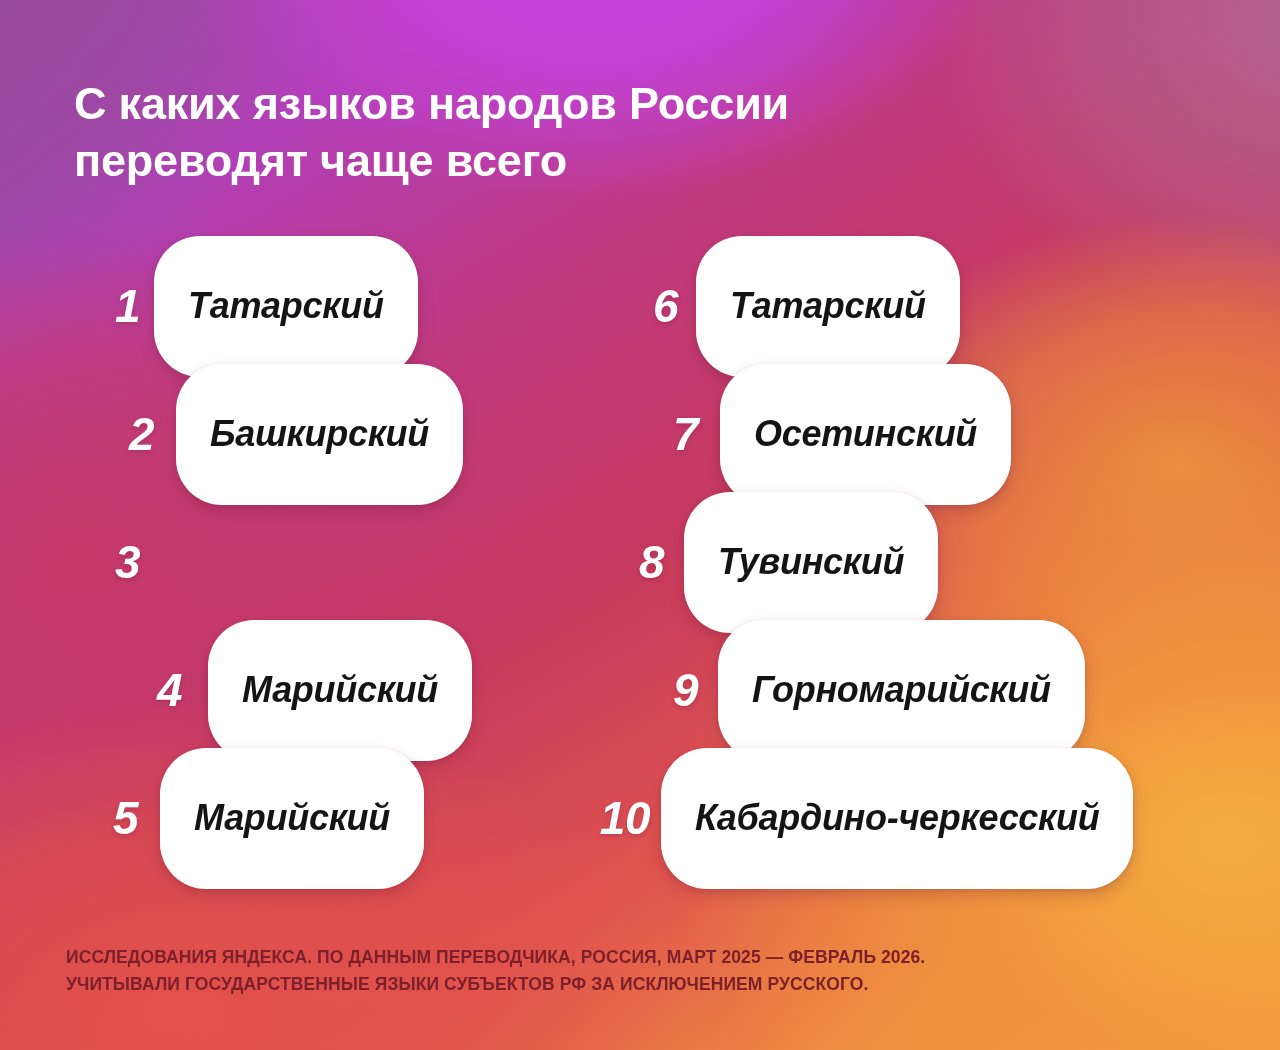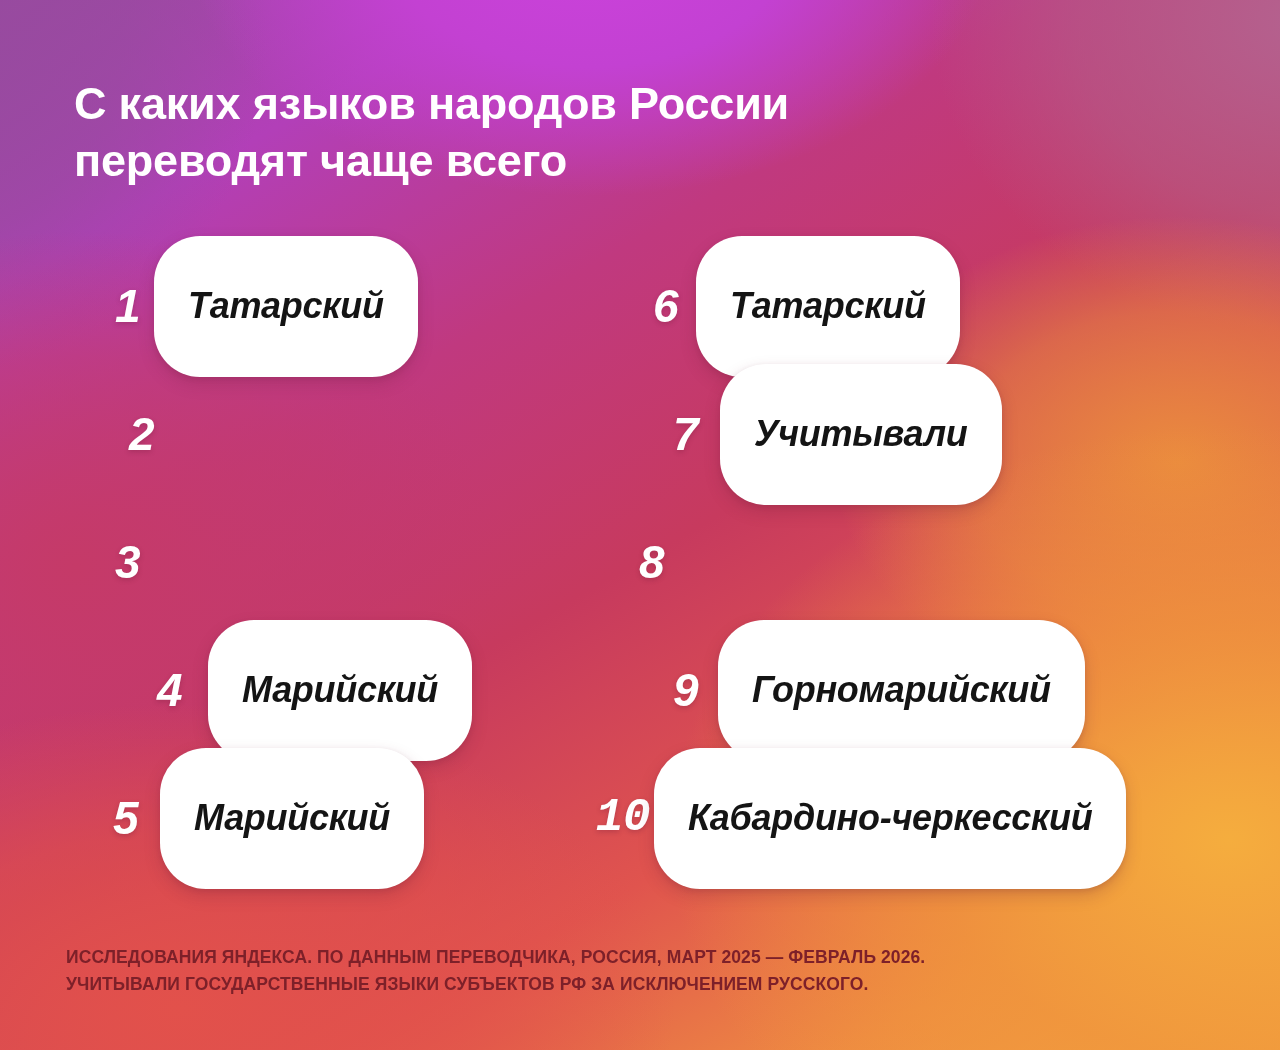--- a/index.html
+++ b/index.html
@@ -183,20 +183,23 @@
 
         <div class="rank-row" style="top:0px; left:0px;">
           <span class="rank-number" style="width:52px; margin-right:14px;">1</span>
           <div class="pill">
             <span class="pill-label">Татарский</span>
           </div>
         </div>
 
         <div class="rank-row" style="top:128px; left:14px;">
           <span class="rank-number" style="width:52px; margin-right:22px;">2</span>
+          <div class="pill">
+            <span class="pill-label">Башкирский</span>
+          </div>
         </div>
 
         <div class="rank-row" style="top:256px; left:0px;">
           <span class="rank-number" style="width:52px; margin-right:38px;">3</span>
         </div>
 
         <div class="rank-row" style="top:384px; left:42px;">
           <span class="rank-number" style="width:52px; margin-right:26px;">4</span>
           <div class="pill">
             <span class="pill-label">Марийский</span>
@@ -217,37 +220,40 @@
         <div class="rank-row" style="top:0px; left:12px;">
           <span class="rank-number" style="width:58px; margin-right:18px;">6</span>
           <div class="pill">
             <span class="pill-label">Татарский</span>
           </div>
         </div>
 
         <div class="rank-row" style="top:128px; left:32px;">
           <span class="rank-number" style="width:58px; margin-right:22px;">7</span>
           <div class="pill">
-            <span class="pill-label">Учитывали</span>
+            <span class="pill-label">Осетинский</span>
           </div>
         </div>
 
         <div class="rank-row" style="top:256px; left:-2px;">
           <span class="rank-number" style="width:58px; margin-right:20px;">8</span>
+          <div class="pill">
+            <span class="pill-label">Тувинский</span>
+          </div>
         </div>
 
         <div class="rank-row" style="top:384px; left:32px;">
           <span class="rank-number" style="width:58px; margin-right:20px;">9</span>
           <div class="pill">
             <span class="pill-label">Горномарийский</span>
           </div>
         </div>
 
         <div class="rank-row" style="top:512px; left:-42px;">
-          <span class="rank-number" style="width:84px; margin-right:4px;font-family:Liberation Mono, monospace;">10</span>
+          <span class="rank-number" style="width:84px; margin-right:11px;">10</span>
           <div class="pill">
             <span class="pill-label">Кабардино-черкесский</span>
           </div>
         </div>
 
       </div>
 
     </div>
 
     <p class="footnote">Исследования Яндекса. По данным Переводчика, Россия, март 2025 — февраль 2026.

